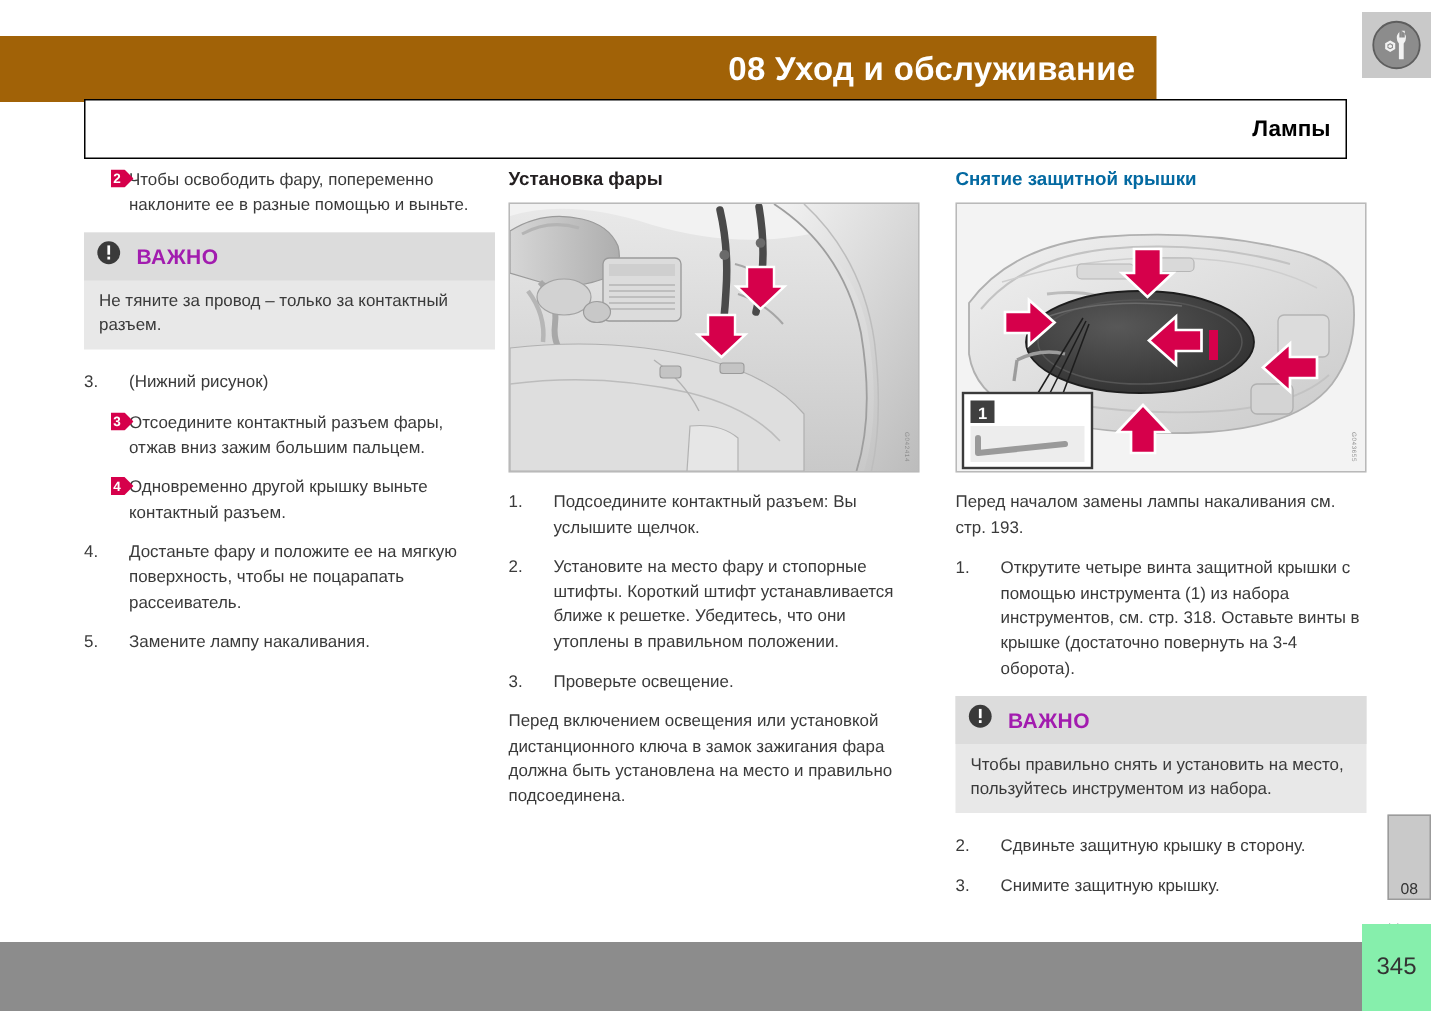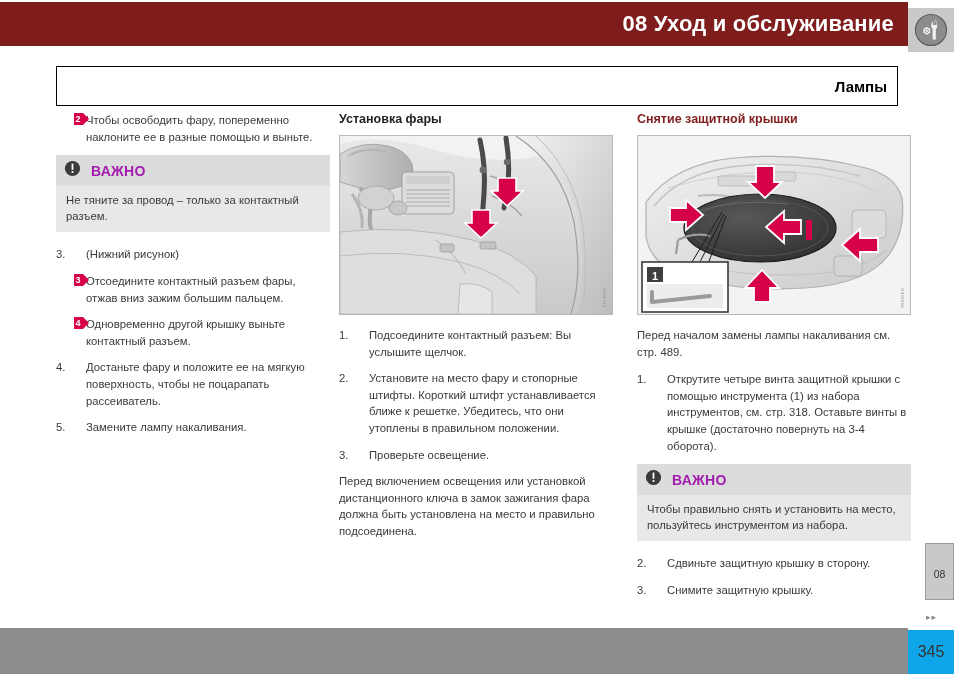--- a/index.html
+++ b/index.html
@@ -12,23 +12,23 @@
     height: 674px;
     position: relative;
     font-family: "Liberation Sans", sans-serif;
     color: #231f20;
     overflow: hidden;
   }
 
   
   .header-bar {
     position: absolute;
-    left: 0; top: 2px;
-    width: 908px; height: 44px;
-    background: #7f1d1d;
+    left: 0; top: 24px;
+    width: 771px; height: 44px;
+    background: #a16207;
   }
   .header-title {
     position: absolute;
     right: 14px;
     top: 50%;
     transform: translateY(-50%);
     color: #ffffff;
     font-size: 22px;
     font-weight: bold;
     letter-spacing: 0.2px;
@@ -74,21 +74,21 @@
   .col-1 { left: 56px; }
   .col-2 { left: 339px; }
   .col-3 { left: 637px; }
 
   .col-heading {
     font-size: 12.5px;
     font-weight: bold;
     margin: 0 0 8px 0;
     line-height: 1.2;
   }
-  .col-heading.red { color: #7f1d1d; }
+  .col-heading.red { color: #0369a1; }
   .col-heading.black { color: #231f20; }
 
   
   p.body {
     font-size: 11.3px;
     line-height: 1.47;
     margin: 0 0 11px 0;
     color: #3a3a3a;
   }
   .num-item {
@@ -176,38 +176,38 @@
   
   .footer-bar {
     position: absolute;
     left: 0; bottom: 0;
     width: 908px; height: 46px;
     background: #8c8c8c;
   }
   .footer-page {
     position: absolute;
     left: 908px; bottom: 0;
-    width: 46px; height: 44px;
-    background: #0ea5e9;
+    width: 46px; height: 58px;
+    background: #86efac;
     display: flex;
     align-items: center;
     justify-content: center;
     font-size: 16px;
     color: #333333;
   }
   .chapter-tab {
     position: absolute;
     left: 925px;
     top: 543px;
     width: 29px; height: 57px;
     background: #c9c9c9;
     border: 1px solid #9b9b9b;
     box-sizing: border-box;
     display: flex;
-    align-items: center;
+    align-items: flex-end;
     justify-content: center;
     padding-top: 4px;
     font-size: 10.5px;
     color: #333333;
   }
   .tab-arrows {
     position: absolute;
     left: 926px;
     top: 612px;
     font-size: 9px;
@@ -430,21 +430,21 @@
       <g>
         <path d="M222 102 v-9 l-18 16 l18 16 v-9 h18 v-14 z" fill="#d6004b" stroke="#ffffff" stroke-width="1.8"></path>
       </g>
       <g>
         <path d="M116 152 h-9 l17 -18 l17 18 h-9 v14 h-16 z" fill="#d6004b" stroke="#ffffff" stroke-width="1.8"></path>
       </g>
     </svg>
     <span class="fig-code">G043655</span>
   </div>
 
-  <p class="body">Перед началом замены лампы накаливания см. стр. 489.</p>
+  <p class="body">Перед началом замены лампы накаливания см. стр. 193.</p>
 
   <div class="num-item">
     <span class="num">1.</span>
     <span>Открутите четыре винта защитной крышки с помощью инструмента (1) из набора инструментов, см. стр. 318. Оставьте винты в крышке (достаточно повернуть на 3-4 оборота).</span>
   </div>
 
   <div class="note-box">
     <div class="note-head">
       <span>
         <svg width="17" height="17" viewBox="0 0 17 17">

